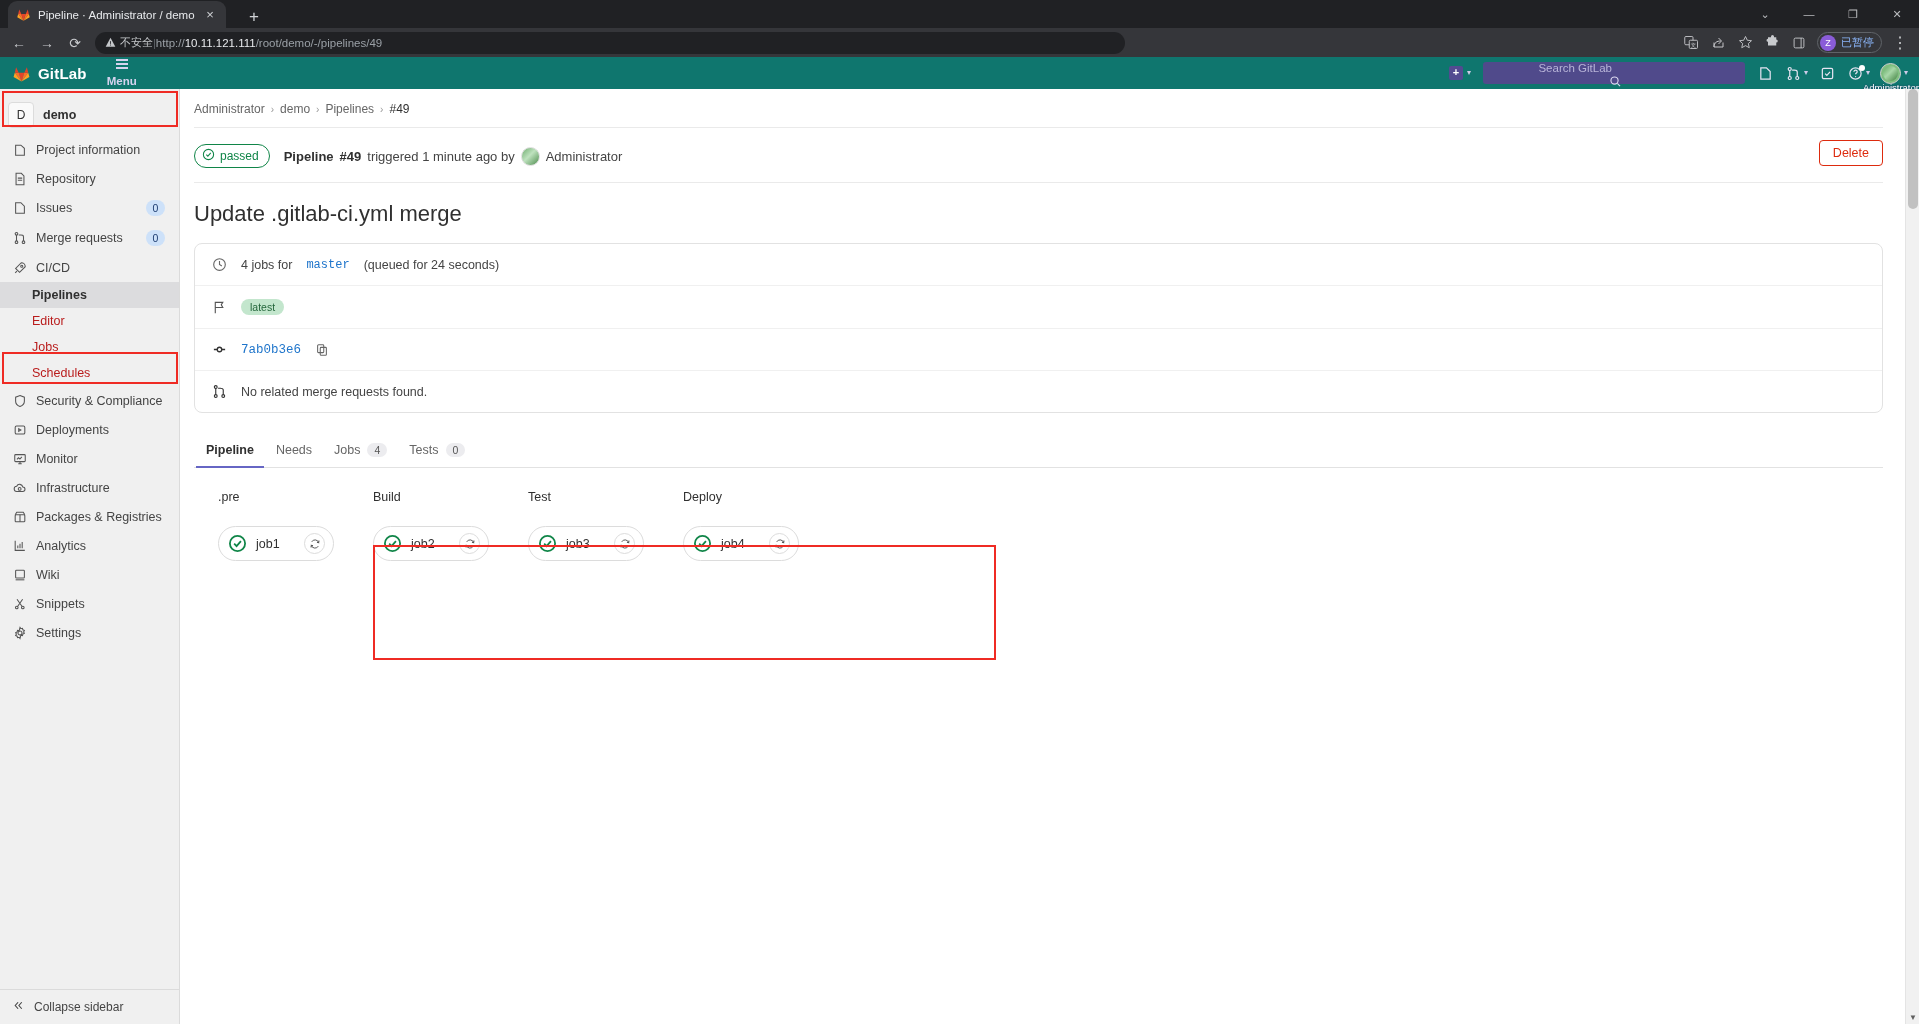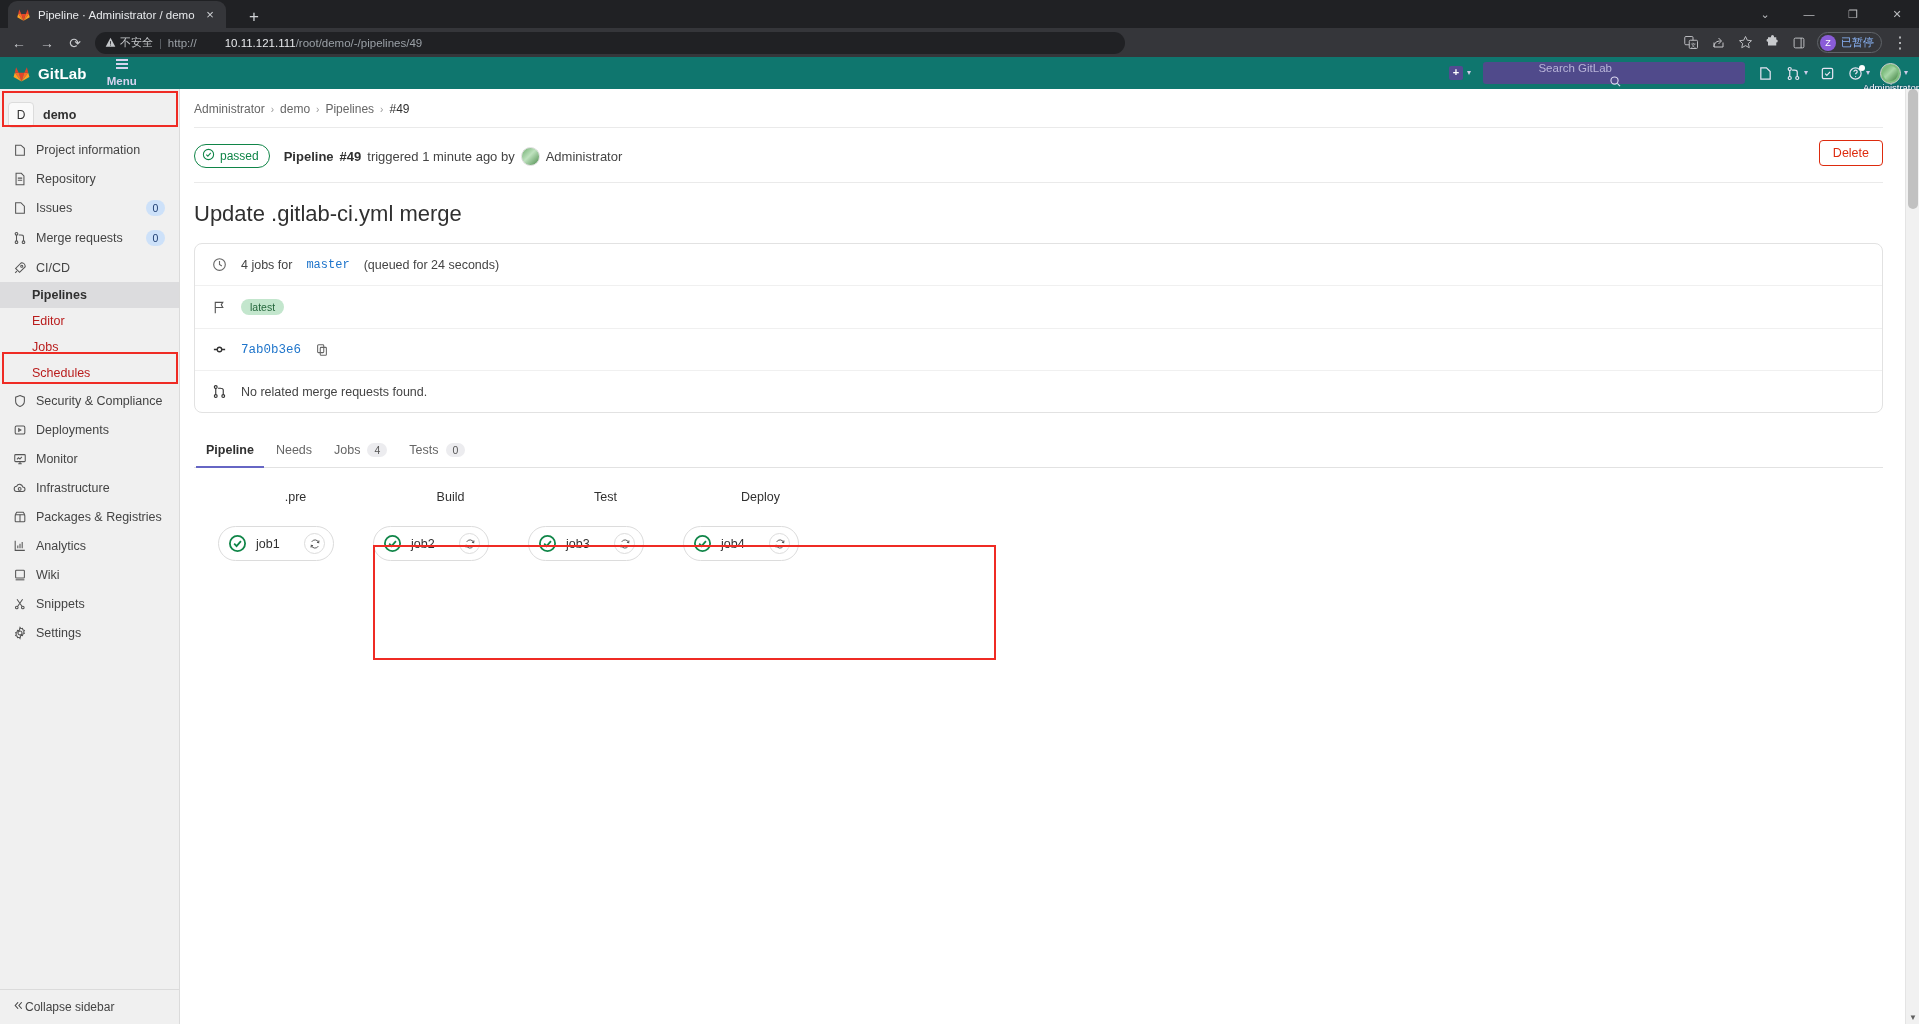--- a/index.html
+++ b/index.html
@@ -43,27 +43,27 @@
   .browser-toolbar {
     height: 29px; background: #35363a; display: flex; align-items: center;
     padding: 0 6px; gap: 2px; position: relative;
   }
   .nav-btn {
     width: 26px; height: 26px; display: flex; align-items: center; justify-content: center;
     color: #c8cacd; cursor: pointer; font-size: 14px;
   }
   .omnibox {
     flex: 1; height: 22px; background: #202124; border-radius: 11px;
-    display: flex; align-items: center; padding: 0 10px; gap: 6px;
+    display: flex; align-items: center; padding: 0 10px; 
     margin-left: 5px; margin-right: 8px; max-width: 1030px;
   }
   .omni-warn { display: flex; align-items: center; gap: 4px; color: #c4c7ca; font-size: 11px; white-space: nowrap;}
   .omni-sep { color: #5f6368; font-size: 11px; }
   .omni-url { color: #9aa0a6; font-size: 11.5px; white-space: nowrap; }
-  .omni-url b { color: #e8eaed; font-weight: 400; padding-left: 28px; }
+  .omni-url b { color: #e8eaed; font-weight: 400; }
   .toolbar-icons { display: flex; align-items: center; gap: 1px; margin-left: auto; }
   .tb-icon {
     width: 26px; height: 26px; display: flex; align-items: center; justify-content: center;
     color: #c8cacd; cursor: pointer;
   }
   .profile-pill {
     display: flex; align-items: center; gap: 5px; border: 1px solid #5f6368;
     border-radius: 12px; height: 21px; padding: 0 7px 0 2px; margin: 0 4px; cursor: pointer;
   }
   .profile-av {
@@ -156,21 +156,21 @@
     background: #cde1f9; color: #1f3d70; border-radius: 9px; font-size: 10.5px;
     min-width: 19px; height: 16px; display: flex; align-items: center; justify-content: center;
     padding: 0 5px; margin-right: 4px;
   }
   .side-sub {
     padding: 6px 10px 6px 32px; font-size: 12.5px; color: #b91c1c; cursor: pointer;
   }
   .side-sub.active { background: #dcdcde; color: #303030; font-weight: 600; }
   .collapse-bar {
     border-top: 1px solid #dbdbdb; padding: 9px 12px; display: flex; align-items: center;
-    gap: 0; font-size: 12px; color: #444; cursor: pointer; background: #f0f0f0;
+    gap: 9px; font-size: 12px; color: #444; cursor: pointer; background: #f0f0f0;
   }
 
   
   .hl { position: absolute; border: 2.5px solid #ef2b24; pointer-events: none; z-index: 30; }
   #hl-proj { left: 2px; top: 2px; width: 176px; height: 36px; }
   #hl-pipelines { left: 2px; top: 263px; width: 176px; height: 32px; }
   #hl-graph { left: 193px; top: 456px; width: 623px; height: 115px; }
 
   
   .main {
@@ -238,21 +238,21 @@
     margin-bottom: -1px;
   }
   .tab-item.active { color: #303030; font-weight: 700; border-bottom-color: #6666c4; }
   .tab-count {
     background: #ececef; color: #555; border-radius: 9px; font-size: 10.5px;
     padding: 1px 7px;
   }
 
   .graph-area { display: flex; gap: 0; padding: 22px 0 0 24px; }
   .stage-col { width: 155px; }
-  .stage-name { font-size: 12.5px; color: #303030; padding-bottom: 22px; text-align: center; }
+  .stage-name { font-size: 12.5px; color: #303030; padding-bottom: 22px; }
   .job-pill {
     display: inline-flex; align-items: center; gap: 9px;
     border: 1px solid #dcdcdc; border-radius: 19px; background: #fff;
     padding: 6px 8px 6px 9px; width: 116px; cursor: pointer;
   }
   .job-status { width: 19px; height: 19px; flex: 0 0 19px; }
   .job-name { font-size: 12.5px; color: #303030; flex: 1; }
   .job-retry {
     width: 21px; height: 21px; border-radius: 50%; border: 1px solid #dcdcdc;
     display: flex; align-items: center; justify-content: center; color: #555;

